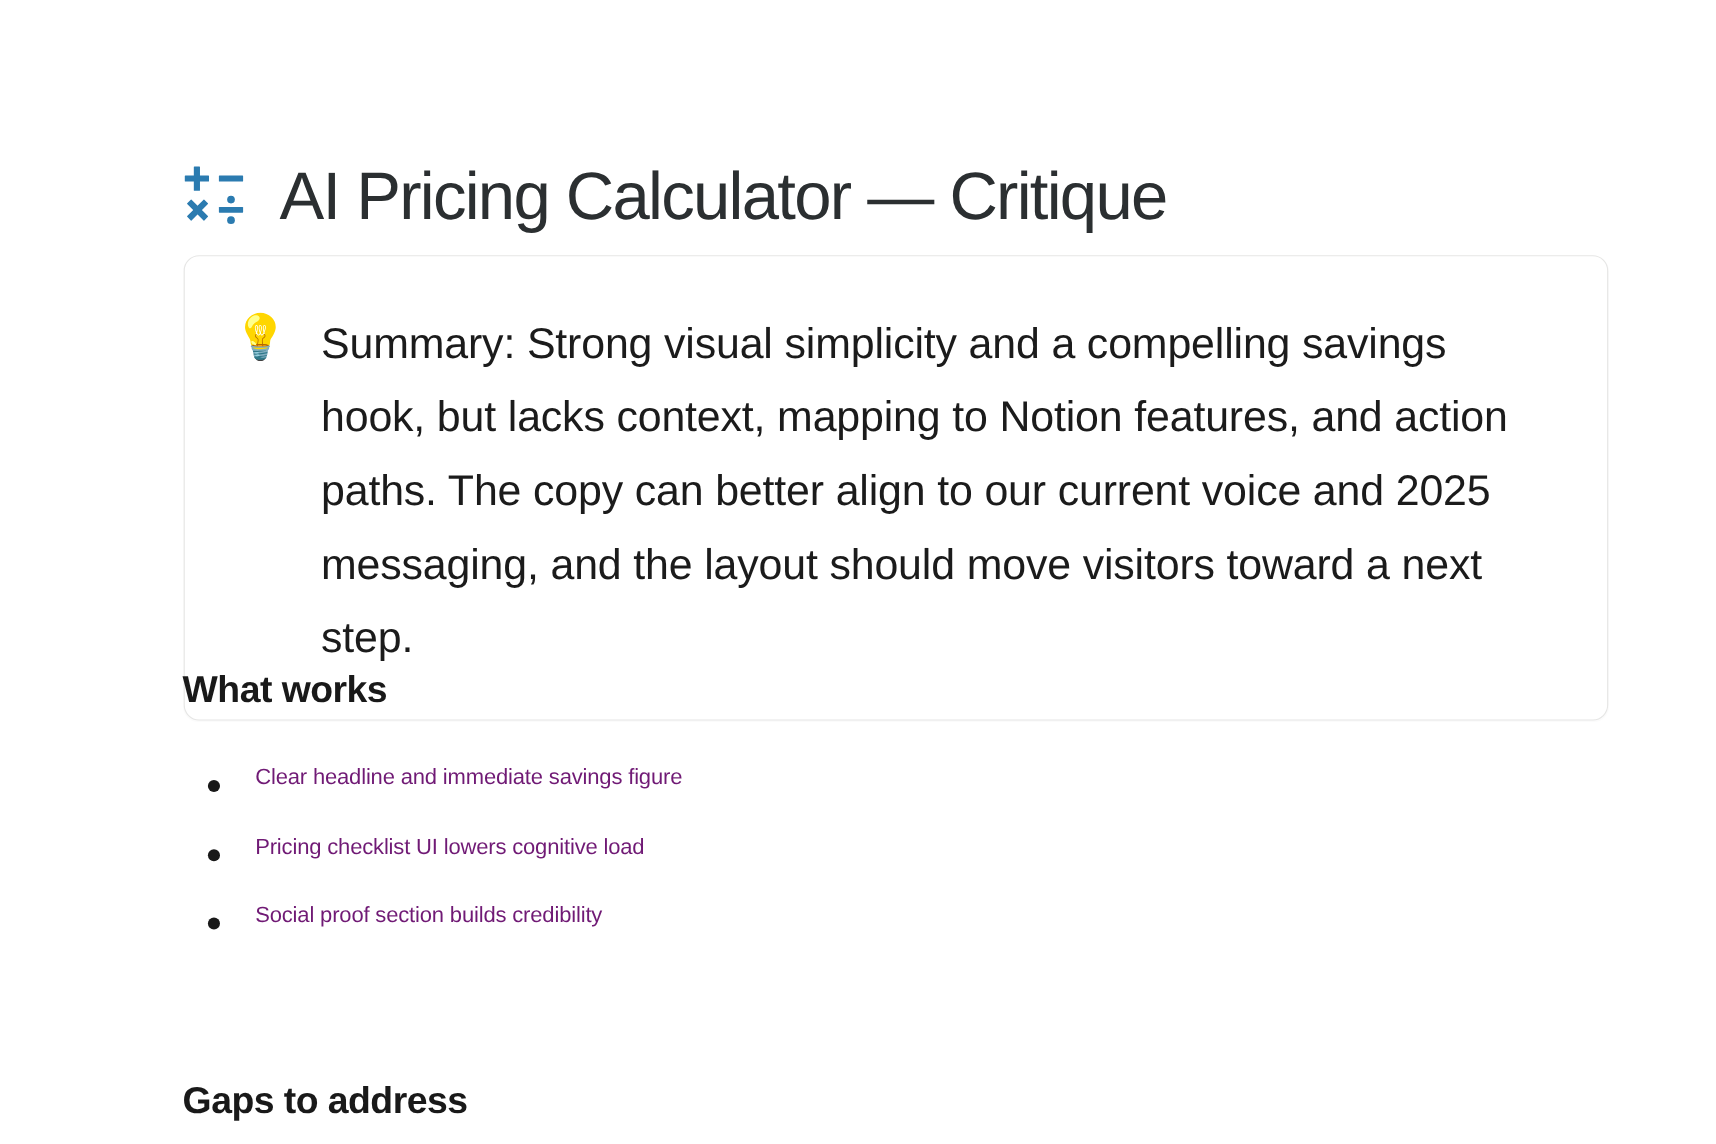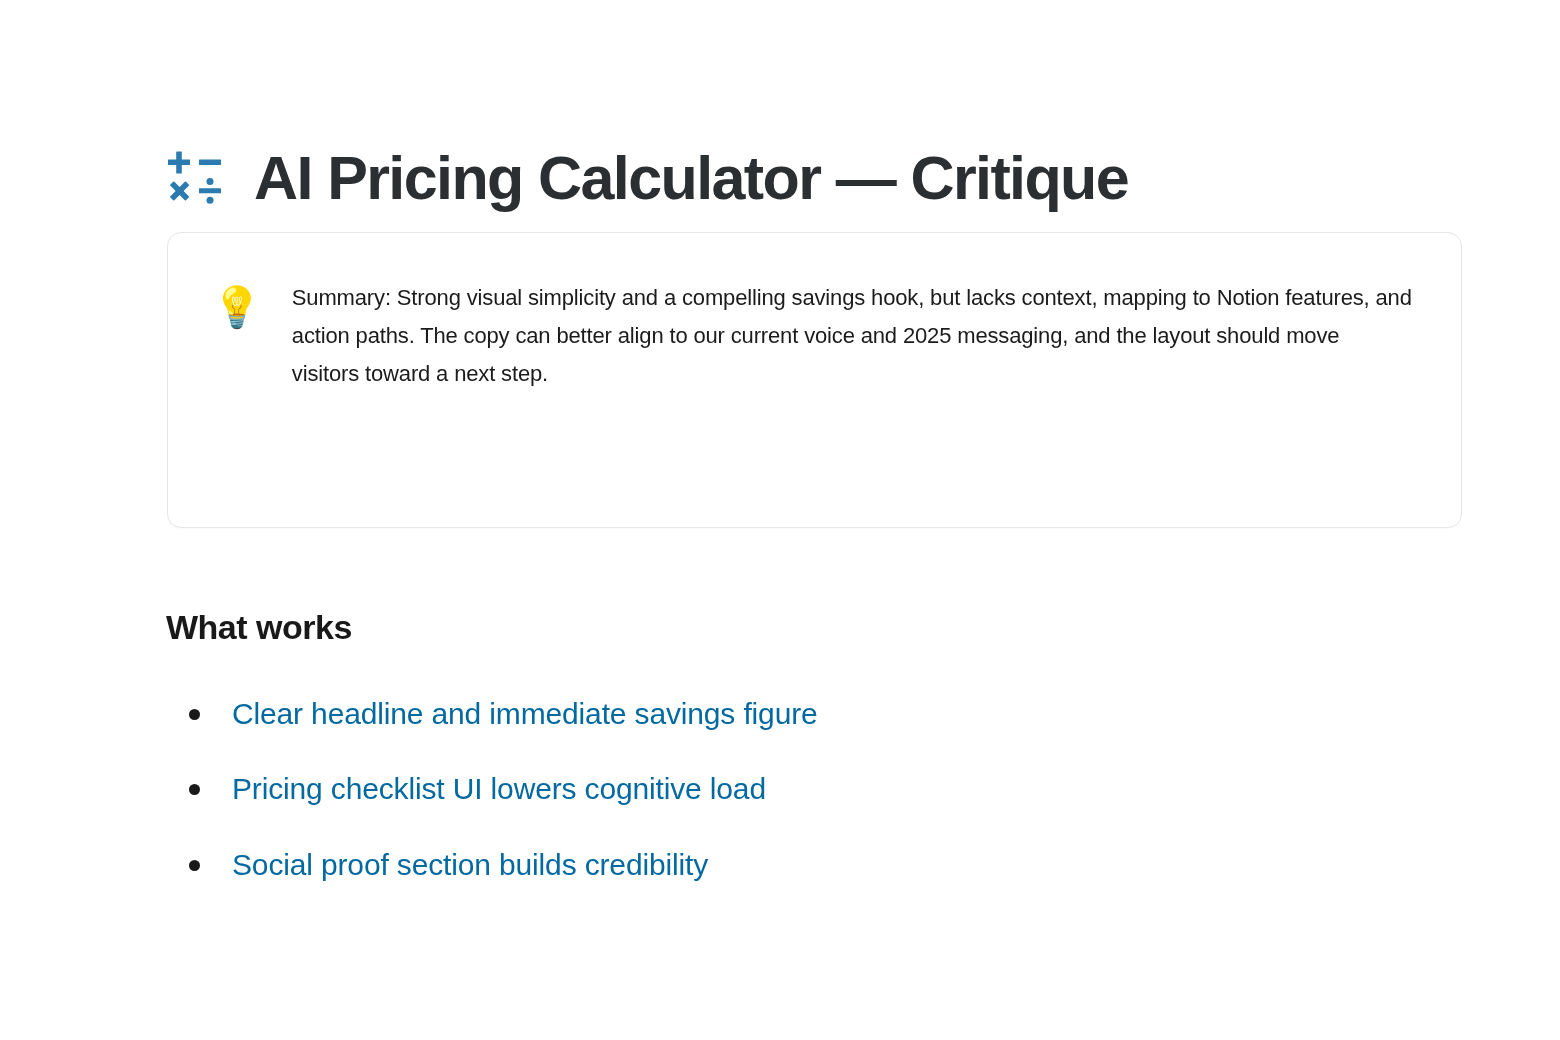--- a/index.html
+++ b/index.html
@@ -37,21 +37,21 @@
     width: 60px;
     height: 60px;
     flex: 0 0 60px;
     position: relative;
     display: block;
   }
   .title-icon svg { display: block; width: 60px; height: 60px; }
 
   .page-title {
     font-size: 61px;
-    font-weight: 700;
+    font-weight: 400;
     letter-spacing: -1.6px;
     color: #2b2f31;
     line-height: 1.1;
     white-space: nowrap;
   }
 
   
   .callout {
     position: absolute;
     left: 167px;
@@ -69,21 +69,21 @@
   }
   .callout-icon {
     flex: 0 0 auto;
     font-size: 40px;
     line-height: 1;
     margin-right: 30px;
     margin-top: 8px;
     user-select: none;
   }
   .callout-text {
-    font-size: 22px;
+    font-size: 39px;
     line-height: 1.72;
     color: #1b1b1b;
     letter-spacing: -0.15px;
     max-width: 1120px;
   }
 
   
   .section-heading {
     position: absolute;
     left: 166px;
@@ -102,23 +102,23 @@
     left: 166px;
     top: 695px;
     width: 1200px;
     list-style: none;
     margin: 0;
     padding: 0;
   }
   .bullet-item {
     position: relative;
     padding-left: 66px;
-    font-size: 30px;
+    font-size: 20px;
     line-height: 1.28;
-    color: #0369a1;
+    color: #701a75;
     letter-spacing: -0.15px;
     margin-bottom: 37px;
   }
   .bullet-item:last-child { margin-bottom: 12px; }
   .bullet-item::before {
     content: "";
     position: absolute;
     left: 23px;
     top: 14px;
     width: 11px;
@@ -160,14 +160,15 @@
   </div>
 
   <h2 class="section-heading" id="heading-what-works">What works</h2>
 
   <ul class="bullet-list">
     <li class="bullet-item">Clear headline and immediate savings figure</li>
     <li class="bullet-item">Pricing checklist UI lowers cognitive load</li>
     <li class="bullet-item">Social proof section builds credibility</li>
   </ul>
 
+  <h2 class="section-heading" id="heading-gaps">Gaps to address</h2>
 
 </div>
 
 </body></html>

